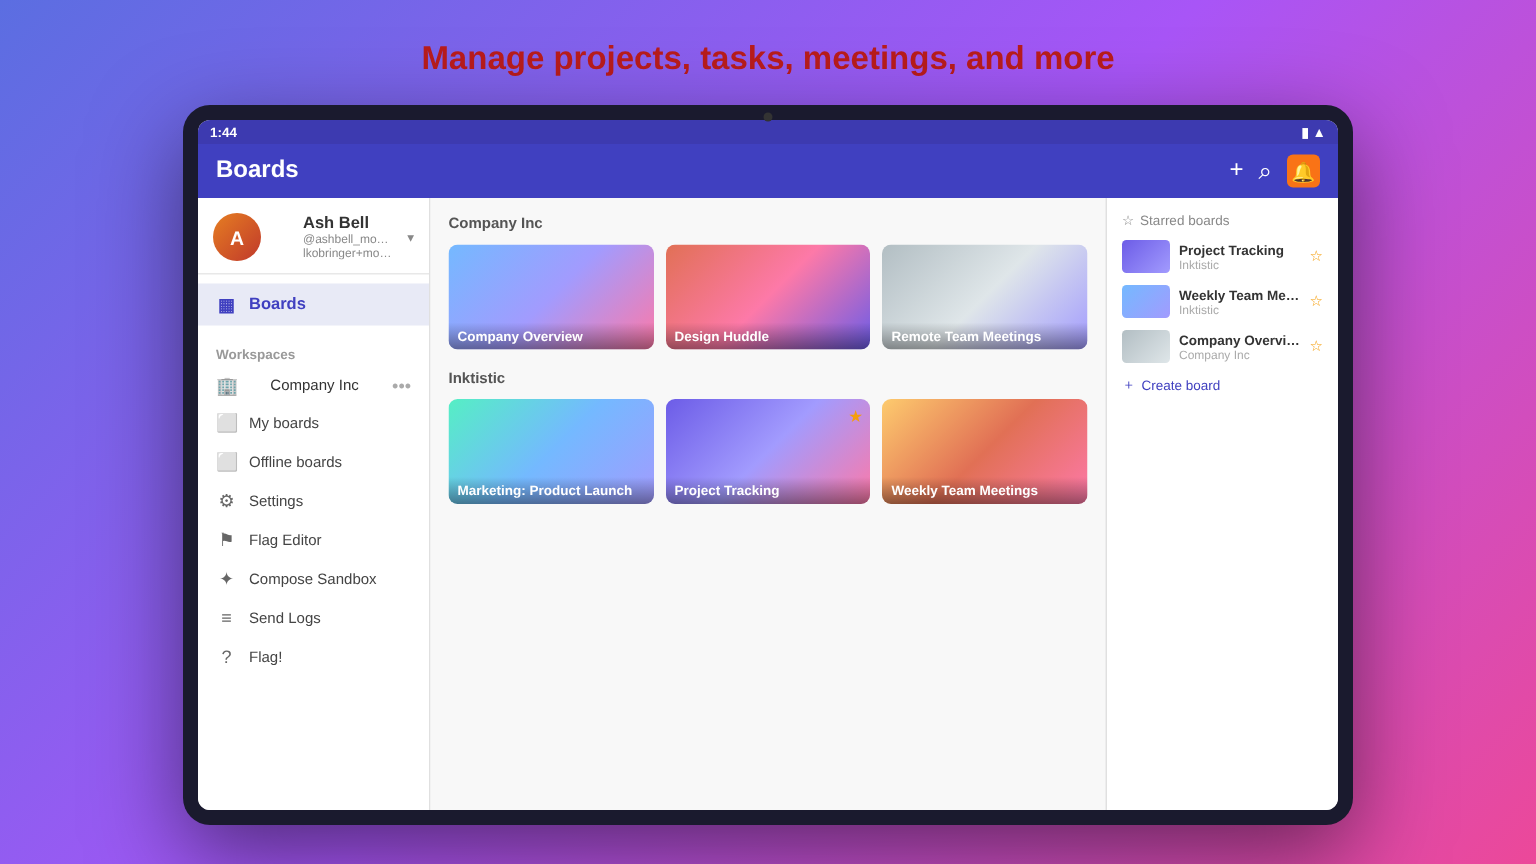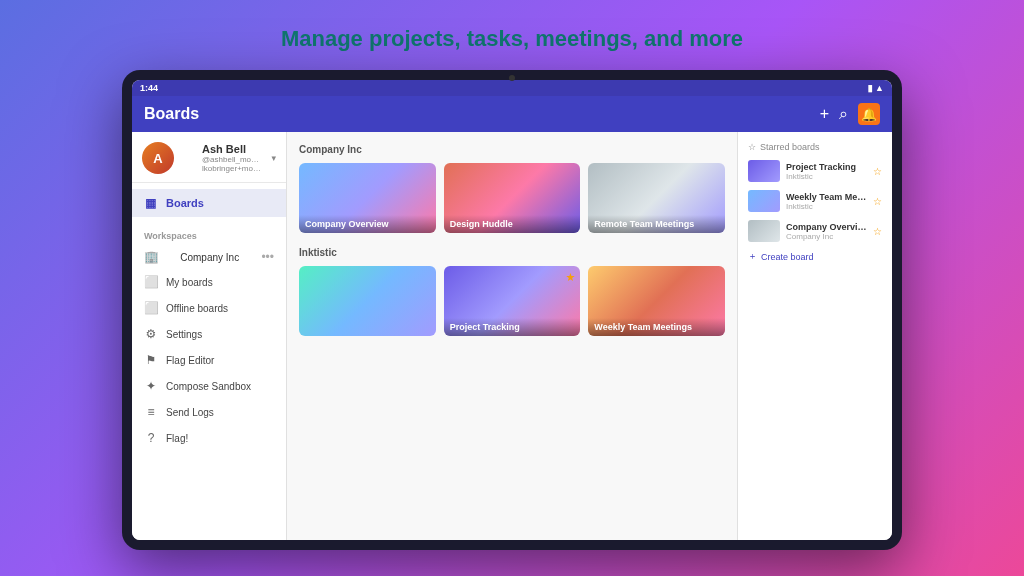--- a/index.html
+++ b/index.html
@@ -9,21 +9,21 @@
       overflow: hidden;
       font-family: 'Segoe UI', Arial, sans-serif;
       background: linear-gradient(135deg, #5b6ee1 0%, #a855f7 50%, #ec4899 100%);
       display: flex;
       flex-direction: column;
       align-items: center;
       justify-content: center;
     }
 
     .page-title {
-      color: #0f766e;
+      color: #b91c1c;
       font-size: 22px;
       font-weight: 600;
       margin-bottom: 18px;
       text-align: right;
     }
 
     
     .tablet-frame {
       width: 780px;
       height: 480px;
@@ -501,20 +501,21 @@
               <div class="board-card-label">Remote Team Meetings</div>
             </div>
           </div>
         </div>
 
         <div class="workspace-section">
           <div class="workspace-label">Inktistic</div>
           <div class="boards-grid">
             <div class="board-card">
               <div class="board-card-bg bg-marketing"></div>
+              <div class="board-card-label">Marketing: Product Launch</div>
             </div>
             <div class="board-card">
               <div class="board-card-bg bg-project-tracking"></div>
               <div class="board-card-star">★</div>
               <div class="board-card-label">Project Tracking</div>
             </div>
             <div class="board-card">
               <div class="board-card-bg bg-weekly-team"></div>
               <div class="board-card-label">Weekly Team Meetings</div>
             </div>

